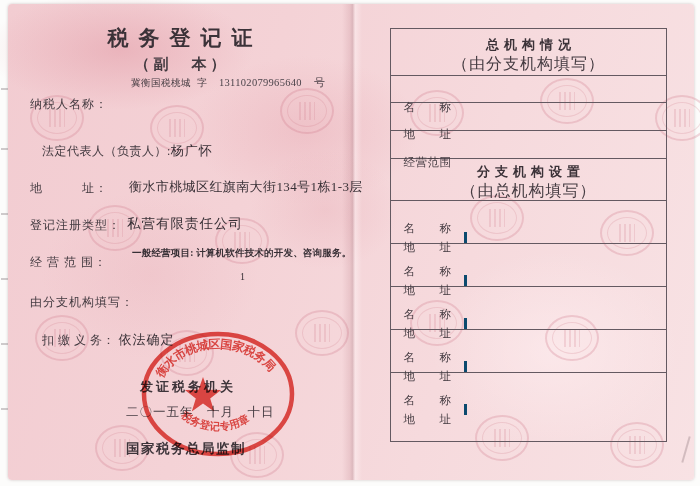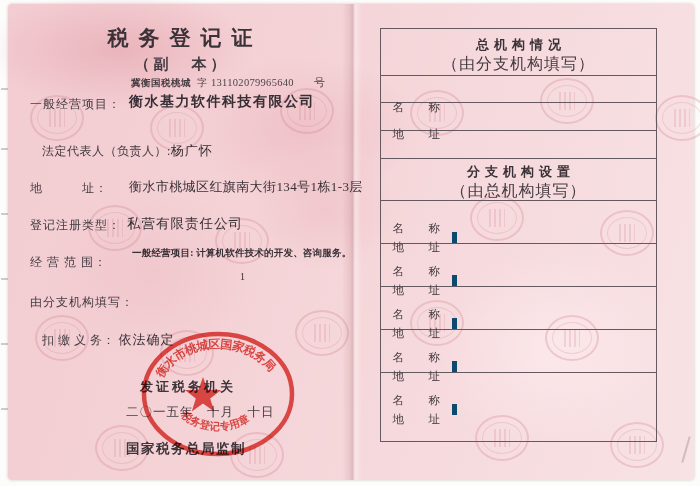--- a/index.html
+++ b/index.html
@@ -29,51 +29,51 @@
 
   .tick { position:absolute; left:1px; width:7px; height:2px; background:rgba(120,108,114,.35); }
   .corner-mark { position:absolute; left:685px; top:436px; width:2px; height:27px; background:rgba(140,118,124,.35); transform:rotate(16deg); }
 
   .txt { position:absolute; color:#443b41; white-space:nowrap; z-index:3; }
 
   
   .title { left:35px; top:24px; width:290px; text-align:center; font-size:21px; font-weight:bold; letter-spacing:10px; text-indent:10px; color:#3b3238; }
   .subtitle { left:35px; top:55px; width:290px; text-align:center; font-size:15px; font-weight:bold; letter-spacing:4px; text-indent:4px; }
   .serial { left:131px; top:75px; width:194px; display:flex; align-items:baseline; }
-  .serial .region { font-size:9.5px; font-weight:bold; letter-spacing:.5px; }
+  .serial .region { font-size:9.5px; font-weight:normal; letter-spacing:.5px; }
   .serial .zi { font-size:10px; margin-left:6px; }
-  .serial .num { font-size:10.5px; margin-left:4px; color:#4c444b; letter-spacing:.3px; }
+  .serial .num { font-size:10.5px; margin-left:12px; color:#4c444b; letter-spacing:.3px; }
   .serial .hao { font-size:11px; margin-left:auto; }
 
   .flabel { font-size:12px; letter-spacing:1px; }
   .fvalue { color:#372f35; }
   .v-name { left:129px; top:93px; font-size:14px; font-weight:600; letter-spacing:1.5px; }
   .row-inline { font-size:12px; letter-spacing:.5px;margin-left:12px; }
   .row-inline .inval { font-size:13px; color:#372f35; letter-spacing:1px; }
   .v-addr { left:129px; top:178px; font-size:13px; letter-spacing:.4px; }
   .v-type { left:127px; top:215px; font-size:13.5px; letter-spacing:1px; }
   .v-scope { left:132px; top:247px; font-size:9.5px; font-weight:600; letter-spacing:.2px; }
   .v-scope-note { left:240px; top:271px; font-size:10px; }
 
   .issuer { left:140px; top:378px; font-size:13px; letter-spacing:3px; font-weight:600; color:#3d343a; }
   .date { left:126px; top:404px; font-size:12.5px; letter-spacing:1px; }
   .footer { left:126px; top:440px; font-size:13.5px; font-weight:600; letter-spacing:1.5px; color:#3d343a; }
 
   .stamp { position:absolute; left:138px; top:330px; width:160px; height:128px; z-index:4; mix-blend-mode:multiply; opacity:.9; }
 
   
-  .rtable { position:absolute; left:380px; top:28px; width:277px; height:414px; border:1px solid #645961; z-index:3; color:#443b41; }
+  .rtable { position:absolute; left:390px; top:28px; width:277px; height:414px; border:1px solid #645961; z-index:3; color:#443b41; }
   .sec-head { text-align:center; border-bottom:1px solid #645961; }
   .sec-head .t { font-size:13px; font-weight:bold; letter-spacing:5px; text-indent:5px; color:#3b3238; }
   .sec-head .s { font-size:16px; letter-spacing:1px; }
   .h1 { height:47px; padding-top:7px; }
   .h2 { height:42px; padding-top:4px; }
   .trow { display:flex; border-bottom:1px solid #645961; }
   .trow:last-child { border-bottom:none; }
-  .lcell { width:76px; border-right:5px solid #0c4a6e; display:flex; flex-direction:column; justify-content:center; align-items:center; font-size:11.5px; letter-spacing:.5px;margin-top:31px; }
+  .lcell { width:76px; border-right:3px solid #0c4a6e; display:flex; flex-direction:column; justify-content:center; align-items:center; font-size:11.5px; letter-spacing:.5px;margin-top:31px; }
   .vcell { flex:1; }
   .r27 { height:27px; } .r28 { height:28px; } .blk { height:43px; } .blk-last { height:42px; }
   .lcell .line { line-height:19px; }
 </style>
 </head>
 <body>
 
 <div class="scan">
   <div class="booklet"></div>
   <div class="blotch b1"></div>
@@ -115,22 +115,21 @@
   <div class="txt subtitle">（副　本）</div>
   <div class="txt title">税务登记证</div>
 
   <div class="txt serial">
     <span class="region">冀衡国税桃城</span>
     <span class="zi">字</span>
     <span class="num">131102079965640</span>
     <span class="hao">号</span>
   </div>
 
-  <div class="txt flabel" style="left:30px;top:96px">一般经营项目：</div>
-  <div class="txt fvalue v-name">衡水基力软件科技有限公司</div>
+  <div class="txt flabel" style="left:30px;top:96px">纳税人名称：</div>
 
   <div class="txt row-inline" style="left:30px;top:142px">
     <span>法定代表人（负责人）:</span><span class="inval">杨广怀</span>
   </div>
 
   <div class="txt flabel" style="left:30px;top:180px">地　　　址：</div>
   <div class="txt fvalue v-addr">衡水市桃城区红旗南大街134号1栋1-3层</div>
 
   <div class="txt flabel" style="left:30px;top:217px">登记注册类型：</div>
   <div class="txt fvalue v-type">私营有限责任公司</div>
@@ -169,20 +168,21 @@
     </div>
     <div class="trow r27">
       <div class="lcell">名　　称</div>
       <div class="vcell"></div>
     </div>
     <div class="trow r28">
       <div class="lcell">地　　址</div>
       <div class="vcell"></div>
     </div>
     <div class="trow r28">
+      <div class="lcell">经营范围</div>
       <div class="vcell"></div>
     </div>
     <div class="sec-head h2">
       <div class="t">分支机构设置</div>
       <div class="s">（由总机构填写）</div>
     </div>
     <div class="trow blk">
       <div class="lcell">
         <div class="line">名　　称</div>
         <div class="line">地　　址</div>

